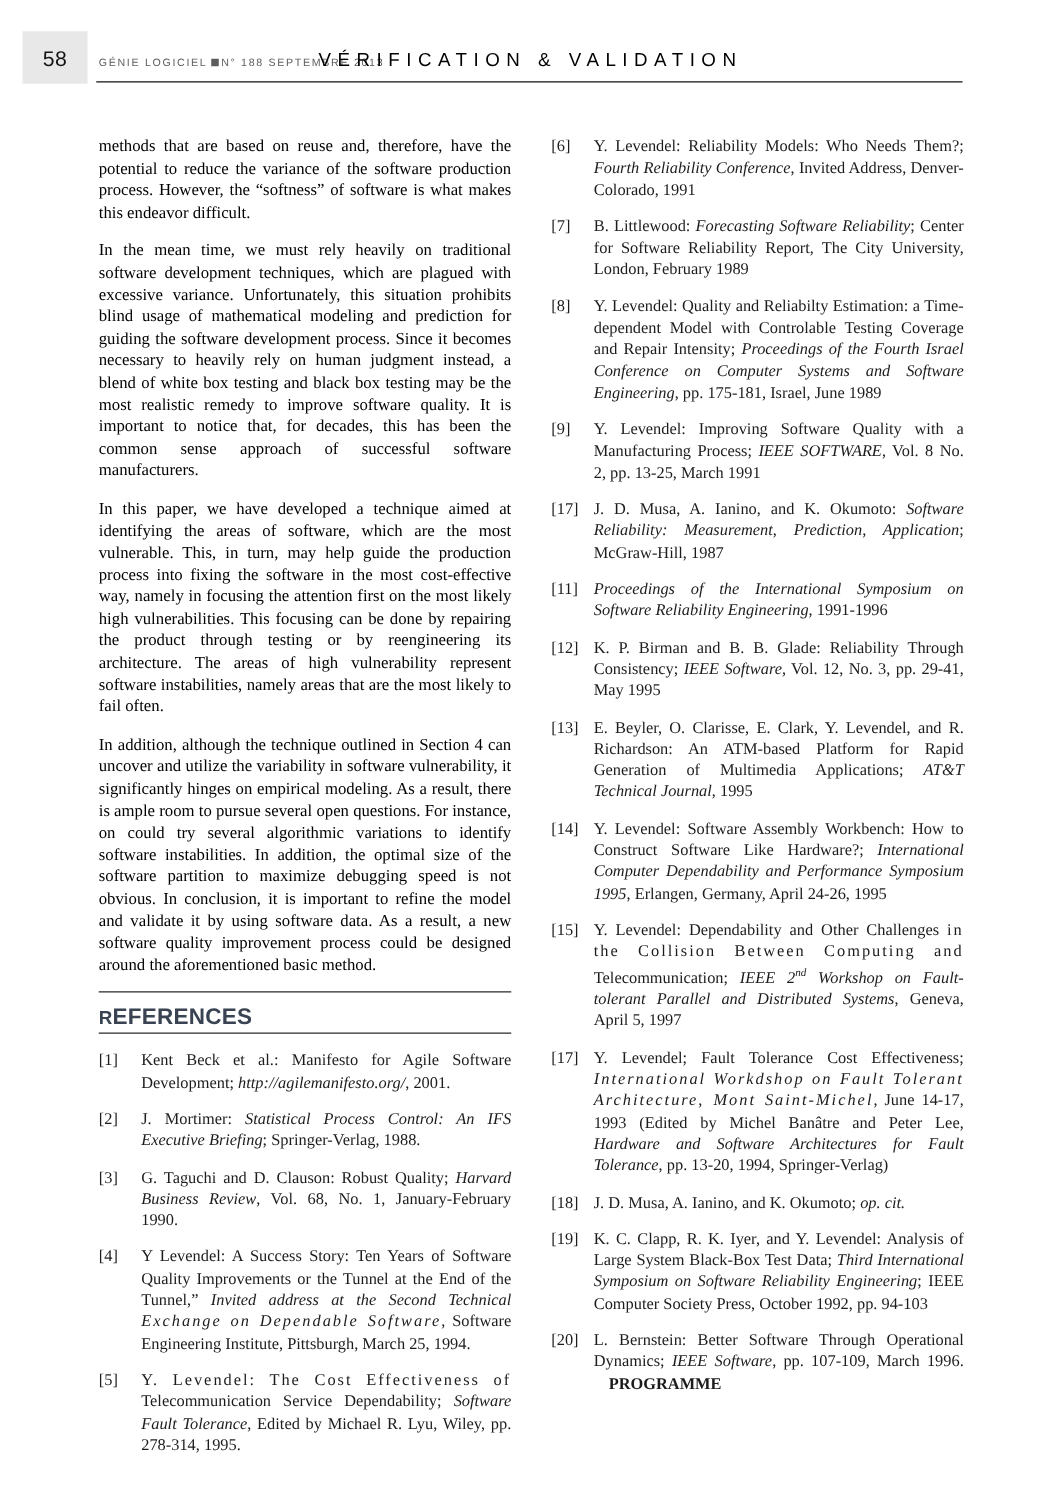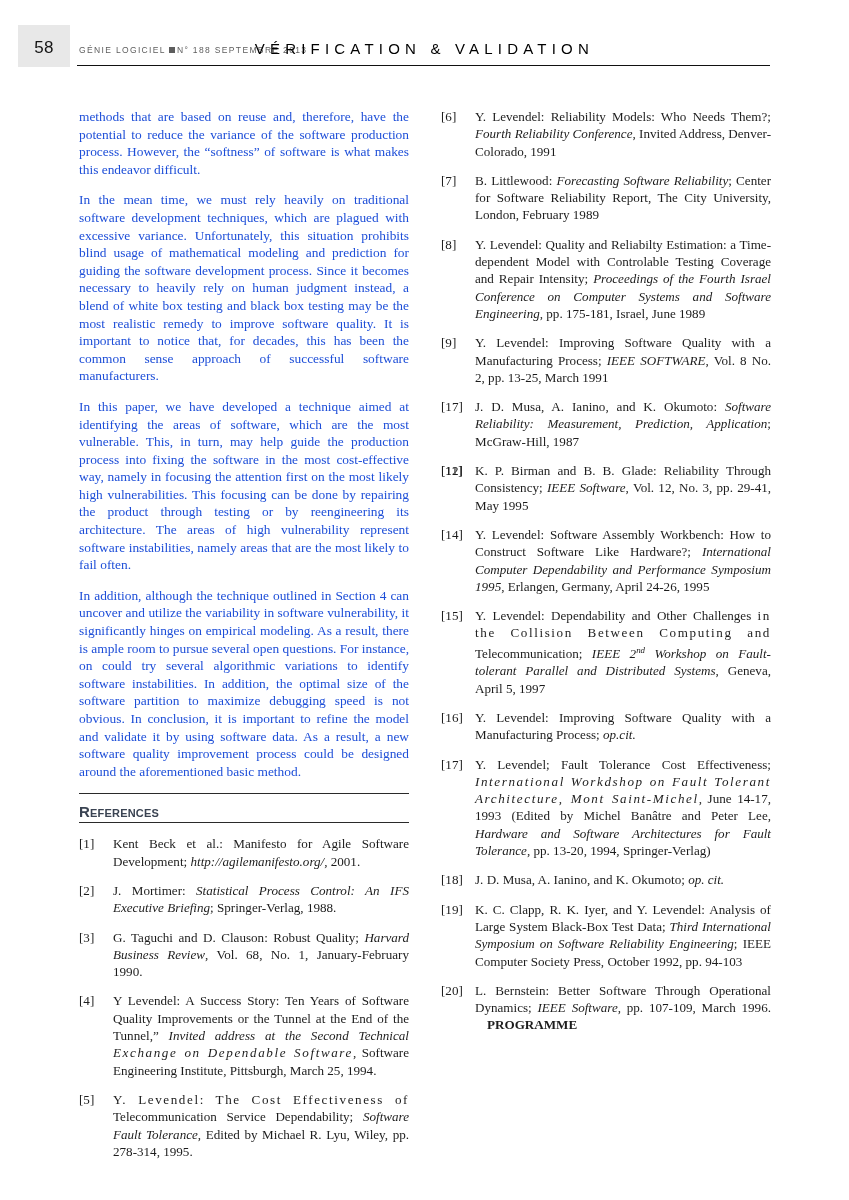--- a/index.html
+++ b/index.html
@@ -94,40 +94,40 @@
   }
   .col-left  { left: 79px; }
   .col-right { left: 441px; }
 
   p.body-par {
     margin: 0 0 13px 0;
     font-size: 13.4px;
     line-height: 17.6px;
     text-align: justify;
     text-justify: inter-word;
-    color: #1d4ed8;
+    color: #000000;
   }
 
   
   .ref-divider {
     margin: 10px 0 0 0;
     width: 330px;
     height: 1px;
     background: #2a2a2a;
   }
   .ref-heading {
     margin: 9px 0 2px 0;
     font-family: "Liberation Sans", sans-serif;
     font-size: 15px;
     font-weight: bold;
     color: #3a4352;
     letter-spacing: 0.2px;
   }
   .ref-heading .sc {
-    font-size: 11px;
+    font-size: 18px;
   }
   .ref-heading-rule {
     width: 330px;
     height: 1px;
     background: #2a2a2a;
     margin-bottom: 12px;
   }
 
   ul.ref-list {
     list-style: none;
@@ -237,38 +237,39 @@
       <li class="ref-item">
         <span class="ref-num">[9]</span>
         <span class="ref-text">Y. Levendel: Improving Software Quality with a Manufacturing Process; <i>IEEE SOFTWARE</i>, Vol. 8 No. 2, pp. 13-25, March 1991</span>
       </li>
       <li class="ref-item">
         <span class="ref-num">[17]</span>
         <span class="ref-text">J. D. Musa, A. Ianino, and K. Okumoto: <i>Software Reliability: Measurement, Prediction, Application</i>; McGraw-Hill, 1987</span>
       </li>
       <li class="ref-item">
         <span class="ref-num">[11]</span>
+        <span class="ref-text"><i>Proceedings of the International Symposium on Software Reliability Engineering</i>, 1991-1996</span>
       </li>
       <li class="ref-item">
         <span class="ref-num">[12]</span>
         <span class="ref-text">K. P. Birman and B. B. Glade: Reliability Through Consistency; <i>IEEE Software</i>, Vol. 12, No. 3, pp. 29-41, May 1995</span>
       </li>
       <li class="ref-item">
+        <span class="ref-num">[13]</span>
+        <span class="ref-text">E. Beyler, O. Clarisse, E. Clark, Y. Levendel, and R. Richardson: An ATM-based Platform for Rapid Generation of Multimedia Applications; <i>AT&amp;T Technical Journal</i>, 1995</span>
+      </li>
+      <li class="ref-item">
         <span class="ref-num">[14]</span>
         <span class="ref-text">Y. Levendel: Software Assembly Workbench: How to Construct Software Like Hardware?; <i>International Computer Dependability and Performance Symposium 1995</i>, Erlangen, Germany, April 24-26, 1995</span>
       </li>
       <li class="ref-item">
         <span class="ref-num">[15]</span>
         <span class="ref-text">Y. Levendel: Dependability and Other Challenges <span class="wide-track">in the Collision Between Computing and</span> Telecommunication; <i>IEEE 2<sup class="ord">nd</sup> Workshop on Fault-tolerant Parallel and Distributed Systems</i>, Geneva, April 5, 1997</span>
       </li>
       <li class="ref-item">
-        <span class="ref-num">[16]</span>
-        <span class="ref-text">Y. Levendel: Improving Software Quality with a Manufacturing Process; <i>op.cit.</i></span>
-      </li>
-      <li class="ref-item">
         <span class="ref-num">[17]</span>
         <span class="ref-text">Y. Levendel; Fault Tolerance Cost Effectiveness; <i><span class="wide-track">International Workdshop on Fault Tolerant Architecture, Mont Saint-Michel</span></i>, June 14-17, 1993 (Edited by Michel Banâtre and Peter Lee, <i>Hardware and Software Architectures for Fault Tolerance</i>, pp. 13-20, 1994, Springer-Verlag)</span>
       </li>
       <li class="ref-item">
         <span class="ref-num">[18]</span>
         <span class="ref-text">J. D. Musa, A. Ianino, and K. Okumoto; <i>op. cit.</i></span>
       </li>
       <li class="ref-item">
         <span class="ref-num">[19]</span>
         <span class="ref-text">K. C. Clapp, R. K. Iyer, and Y. Levendel: Analysis of Large System Black-Box Test Data; <i>Third International Symposium on Software Reliability Engineering</i>; IEEE Computer Society Press, October 1992, pp. 94-103</span>

